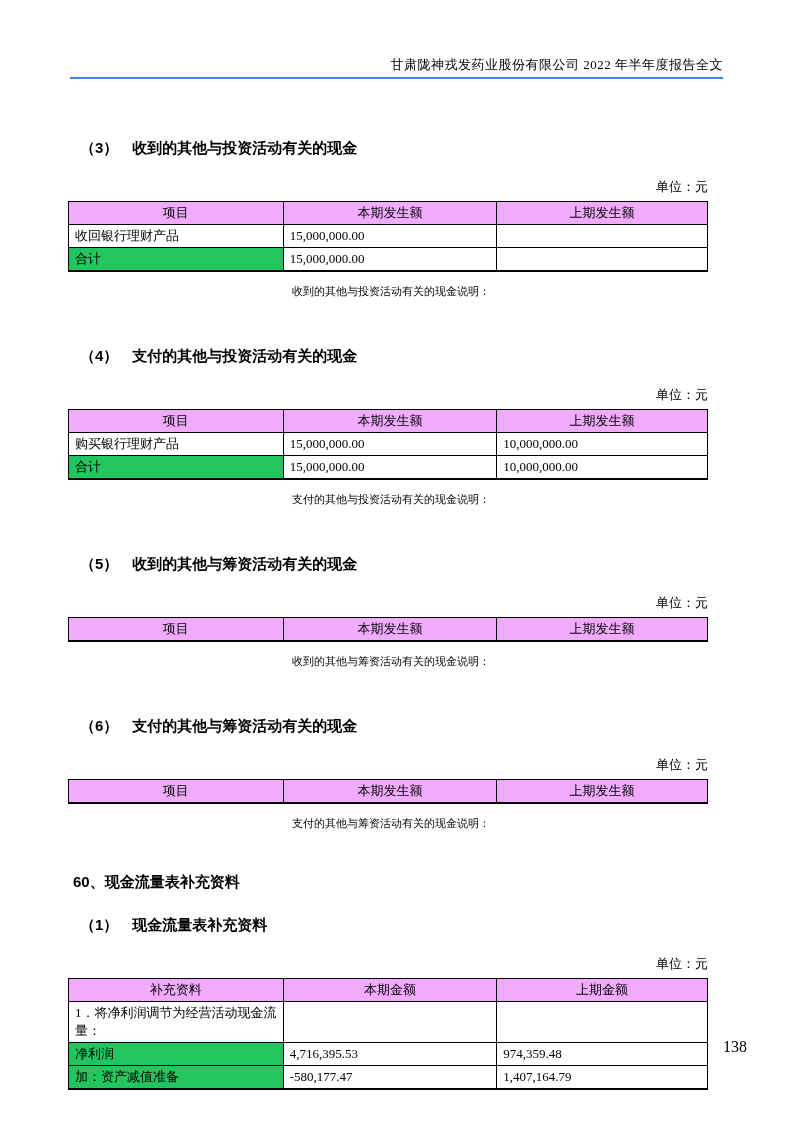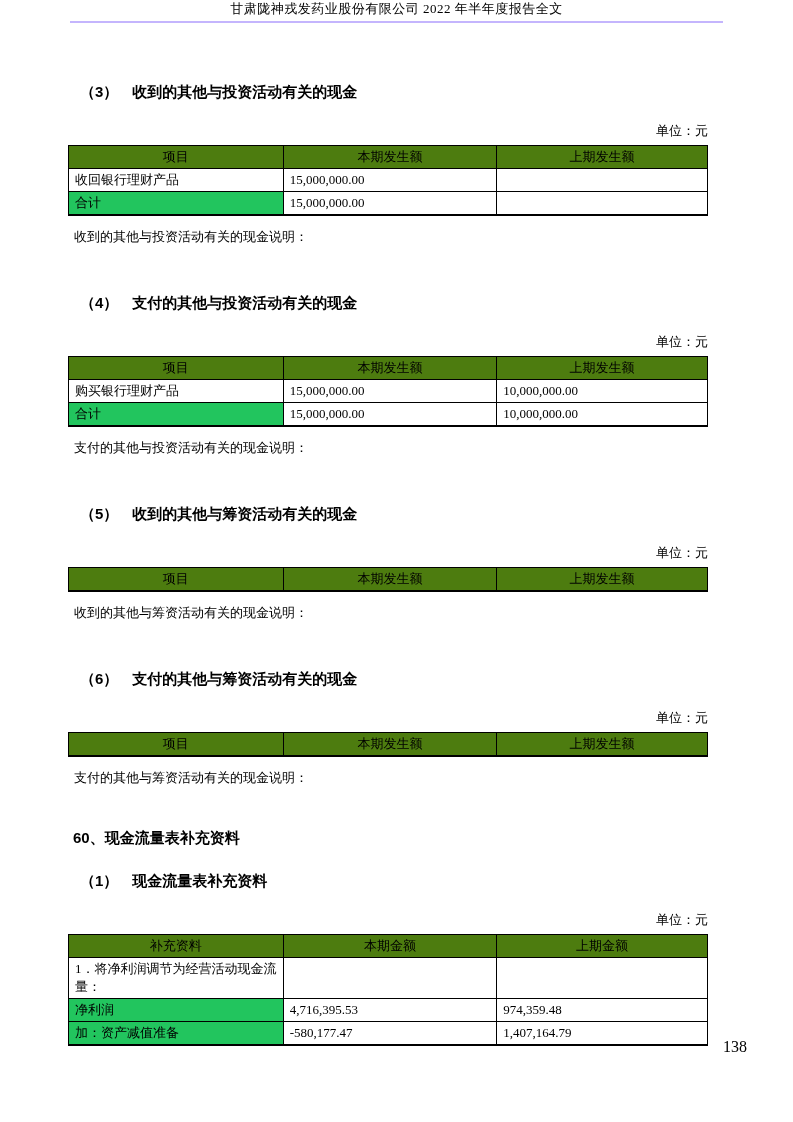--- a/index.html
+++ b/index.html
@@ -3,23 +3,23 @@
 <meta charset="utf-8">
 <style>
   * { margin:0; padding:0; box-sizing:border-box; }
   html,body { background:#ffffff; }
   body { font-family:"Liberation Serif","DejaVu Serif",serif; color:#000; }
   .page {
     position:relative; width:793px; height:1122px; margin:0 auto;
     background:#fff; overflow:hidden;
   }
   .doc-header {
-    margin:0 70px; padding-bottom:3px;
-    border-bottom:2px solid #c4b5fd;
-    text-align:center; font-size:13px; letter-spacing:0.5px;
+    margin:0 70px; padding-top:56px; padding-bottom:3px;
+    border-bottom:2px solid #3b82f6;
+    text-align:right; font-size:13px; letter-spacing:0.5px;
   }
   .content { margin:0 85px 0 68px; }
 
   h3.sec-title {
     font-family:"Liberation Sans","DejaVu Sans",sans-serif;
     font-weight:bold; font-size:15px; padding-left:12px;
   }
   h3.sec-title .sec-num { margin-right:14px; }
   .mt-first { margin-top:60px; }
   .mt-sec   { margin-top:48px; }
@@ -28,29 +28,29 @@
 
   table.fin-table {
     width:100%; margin-top:5px; border-collapse:collapse;
     font-size:13px; table-layout:fixed;
     border-bottom:2px solid #000;
   }
   table.fin-table th, table.fin-table td {
     border:1px solid #000; overflow:hidden;
   }
   table.fin-table th {
-    background:#4d7c0f; font-weight:normal; text-align:center;
+    background:#f0abfc; font-weight:normal; text-align:center;
     height:22px; padding:2px 0;
   }
   table.fin-table td { height:21px; padding:2px 6px; text-align:left; }
   td.cell-num { text-align:right; padding-right:13px; }
   td.shaded { background:#22c55e; }
   td.indent { padding-left:20px; }
 
-  p.note { margin-top:12px; font-size:13px; padding-left:6px; }
+  p.note { margin-top:12px; font-size:11px; padding-left:6px;text-align:center; }
 
   h2.big-heading {
     margin-top:42px;
     font-family:"Liberation Sans","DejaVu Sans",sans-serif;
     font-weight:bold; font-size:15px; padding-left:5px;
   }
   h3.sub-heading { margin-top:24px; }
 
   .page-number {
     position:absolute; top:1038px; right:46px; font-size:16px;

